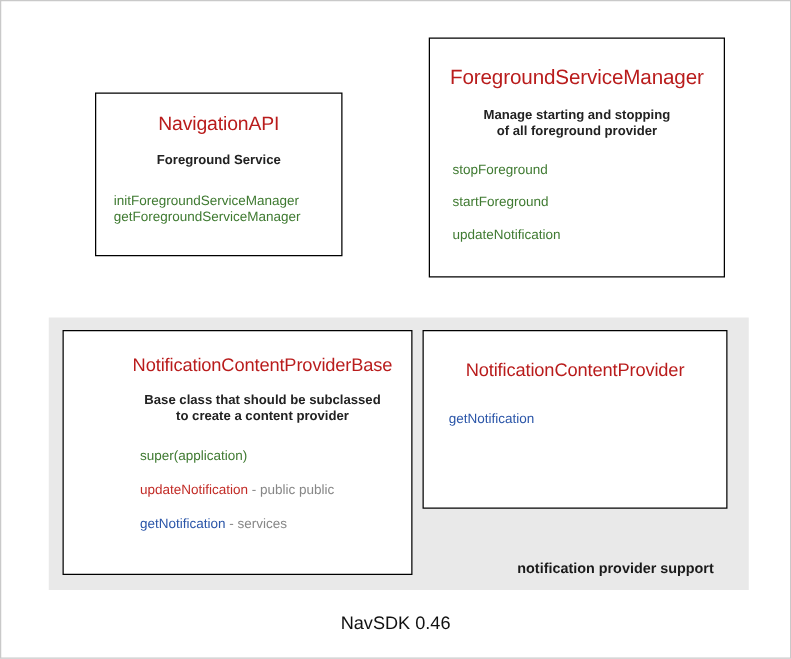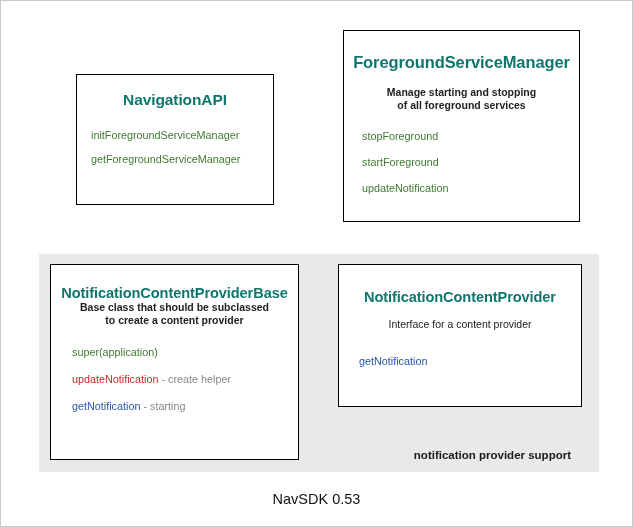--- a/index.html
+++ b/index.html
@@ -28,22 +28,22 @@
   .class-box {
     position: absolute;
     background: #ffffff;
     border: 1.6px solid #000000;
     box-sizing: border-box;
     text-align: center;
   }
 
   .box-title {
     font-size: 15.5px;
-    font-weight: 700;
-    color: #0f766e;
+    font-weight: 400;
+    color: #b91c1c;
     letter-spacing: -0.1px;
     white-space: nowrap;
   }
 
   .box-desc {
     font-size: 10.5px;
     line-height: 13px;
     color: #222222;
     font-weight: 700;
   }
@@ -88,76 +88,77 @@
     white-space: nowrap;
   }
 
   
   #box-navigation-api {
     left: 75px;  top: 73px;  width: 198px;  height: 131px;
   }
   #box-navigation-api .box-title  { margin-top: 16px; }
   #box-navigation-api .box-desc   { margin-top: 13px; }
   #box-navigation-api .member-list{ margin-top: 20px; padding-left: 14px; }
-  #box-navigation-api .member + .member { margin-top: 11px; }
+  #box-navigation-api .member + .member { }
 
   #box-foreground-service-manager {
     left: 342px; top: 29px;  width: 237px;  height: 192px;
   }
   #box-foreground-service-manager .box-title   { margin-top: 22px; font-size: 16.5px; }
   #box-foreground-service-manager .box-desc    { margin-top: 14px; }
   #box-foreground-service-manager .member-list { margin-top: 18px; padding-left: 18px; }
   #box-foreground-service-manager .member + .member { margin-top: 13px; }
 
   #group-panel {
     left: 38px;  top: 253px; width: 560px;  height: 218px;
   }
   #group-label { right: 28px; bottom: 11px; }
 
   #box-notification-content-provider-base {
-    left: 49px;  top: 263px; width: 249px;  height: 196px;
+    left: 49px;  top: 263px; width: 280px;  height: 196px; padding-left: 40px;
   }
   #box-notification-content-provider-base .box-title   { margin-top: 20px; font-size: 14.6px; }
-  #box-notification-content-provider-base .box-desc    { }
+  #box-notification-content-provider-base .box-desc    { margin-top: 13px; }
   #box-notification-content-provider-base .member-list { margin-top: 19px; padding-left: 21px; }
   #box-notification-content-provider-base .member + .member { margin-top: 14px; }
 
   #box-notification-content-provider {
     left: 337px; top: 263px; width: 244px;  height: 143px;
   }
   #box-notification-content-provider .box-title   { margin-top: 24px; font-size: 14.6px; }
   #box-notification-content-provider .box-desc    { margin-top: 13px; font-weight: 400; }
   #box-notification-content-provider .member-list { margin-top: 24px; padding-left: 20px; }
 
   #footer-caption { left: 0; top: 490px; }
 </style>
 </head>
 <body>
 
 <div id="canvas">
 
   <div class="class-box" id="box-navigation-api">
     <div class="box-title">NavigationAPI</div>
     <div class="box-desc">
+      <div>Foreground Service</div>
     </div>
     <div class="member-list">
       <div class="member">
         <span class="m-green">initForegroundServiceManager</span><span class="m-note"></span>
       </div>
       <div class="member">
         <span class="m-green">getForegroundServiceManager</span><span class="m-note"></span>
       </div>
     </div>
   </div>
 
   <div class="class-box" id="box-foreground-service-manager">
     <div class="box-title">ForegroundServiceManager</div>
     <div class="box-desc">
       <div>Manage starting and stopping</div>
-      <div>of all foreground services</div>
+      <div>of all foreground provider</div>
     </div>
     <div class="member-list">
       <div class="member">
         <span class="m-green">stopForeground</span><span class="m-note"></span>
       </div>
       <div class="member">
         <span class="m-green">startForeground</span><span class="m-note"></span>
       </div>
       <div class="member">
         <span class="m-green">updateNotification</span><span class="m-note"></span>
@@ -173,35 +174,32 @@
     <div class="box-title">NotificationContentProviderBase</div>
     <div class="box-desc">
       <div>Base class that should be subclassed</div>
       <div>to create a content provider</div>
     </div>
     <div class="member-list">
       <div class="member">
         <span class="m-green">super(application)</span><span class="m-note"></span>
       </div>
       <div class="member">
-        <span class="m-red">updateNotification</span><span class="m-note"> - create helper</span>
-      </div>
-      <div class="member">
-        <span class="m-blue">getNotification</span><span class="m-note"> - starting</span>
+        <span class="m-red">updateNotification</span><span class="m-note"> - public public</span>
+      </div>
+      <div class="member">
+        <span class="m-blue">getNotification</span><span class="m-note"> - services</span>
       </div>
     </div>
   </div>
 
   <div class="class-box" id="box-notification-content-provider">
     <div class="box-title">NotificationContentProvider</div>
-    <div class="box-desc">
-      <div>Interface for a content provider</div>
-    </div>
     <div class="member-list">
       <div class="member">
         <span class="m-blue">getNotification</span><span class="m-note"></span>
       </div>
     </div>
   </div>
 
-  <div id="footer-caption">NavSDK 0.53</div>
+  <div id="footer-caption">NavSDK 0.46</div>
 
 </div>
 
 </body></html>

